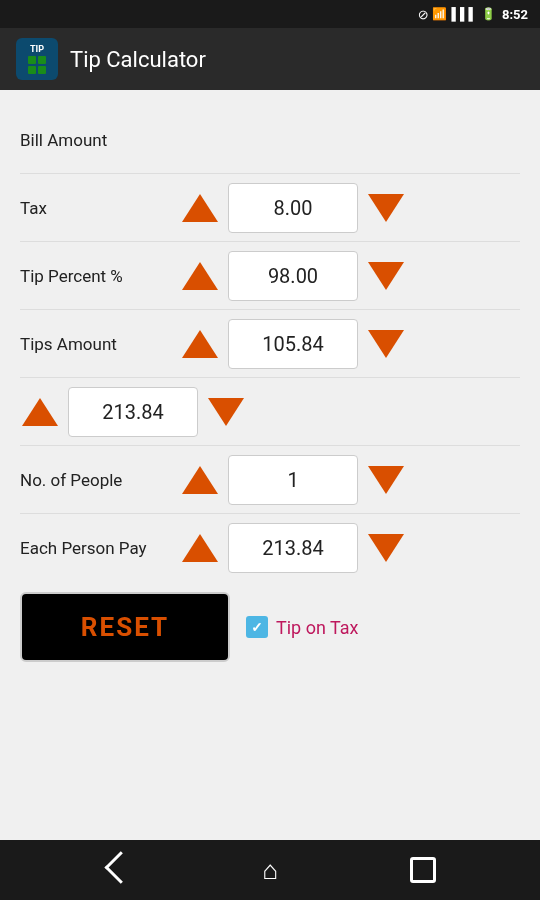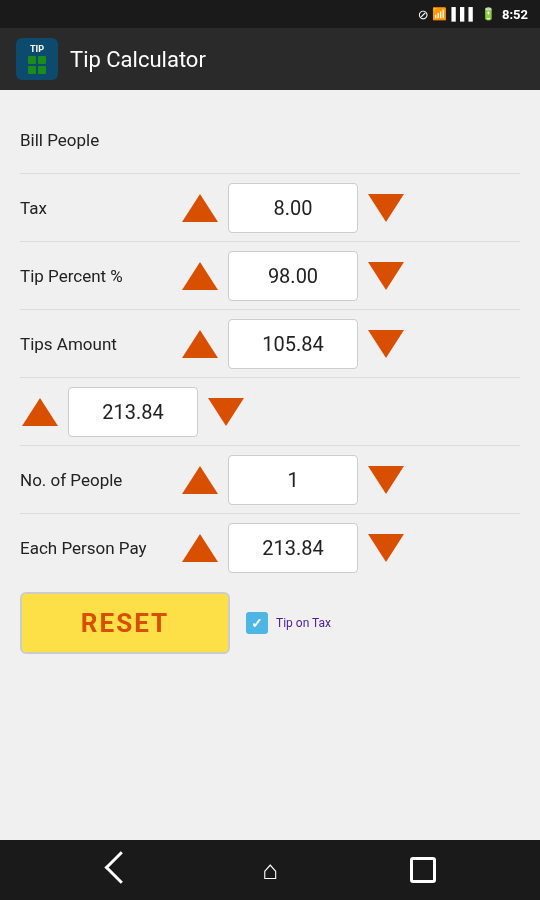--- a/index.html
+++ b/index.html
@@ -169,22 +169,22 @@
     
     .bottom-row {
       display: flex;
       align-items: center;
       margin-top: 10px;
       gap: 16px;
     }
 
     .reset-btn {
       width: 210px;
-      height: 62px;
-      background: #fde047;
+      height: 70px;
+      background: #000000;
       border: 2px solid #ccc;
       border-radius: 6px;
       display: flex;
       align-items: center;
       justify-content: center;
       cursor: pointer;
     }
 
     .reset-label {
       font-size: 26px;
@@ -210,22 +210,22 @@
       justify-content: center;
     }
 
     .checkmark {
       color: white;
       font-size: 14px;
       font-weight: bold;
     }
 
     .tip-on-tax-label {
-      font-size: 12px;
-      color: #4c1d95;
+      font-size: 18px;
+      color: #be185d;
     }
 
     
     .nav-bar {
       background: #1a1a1a;
       height: 60px;
       display: flex;
       align-items: center;
       justify-content: space-around;
       padding: 0 40px;
@@ -298,21 +298,21 @@
       <span></span>
     </div>
   </div>
   <span class="app-title">Tip Calculator</span>
 </div>
 
 <div class="main-content">
 
   <div id="rows-container">
       <div class="calc-row">
-      <span class="row-label">Bill People</span>
+      <span class="row-label">Bill Amount</span>
     </div>
       <div class="calc-row">
       <span class="row-label">Tax</span>
       <div class="row-controls">
         <button class="arrow-btn" aria-label="Increase Tax">
           <div class="triangle-up"></div>
         </button>
         <div class="value-box">8.00</div>
         <button class="arrow-btn" aria-label="Decrease Tax">
           <div class="triangle-down"></div>

